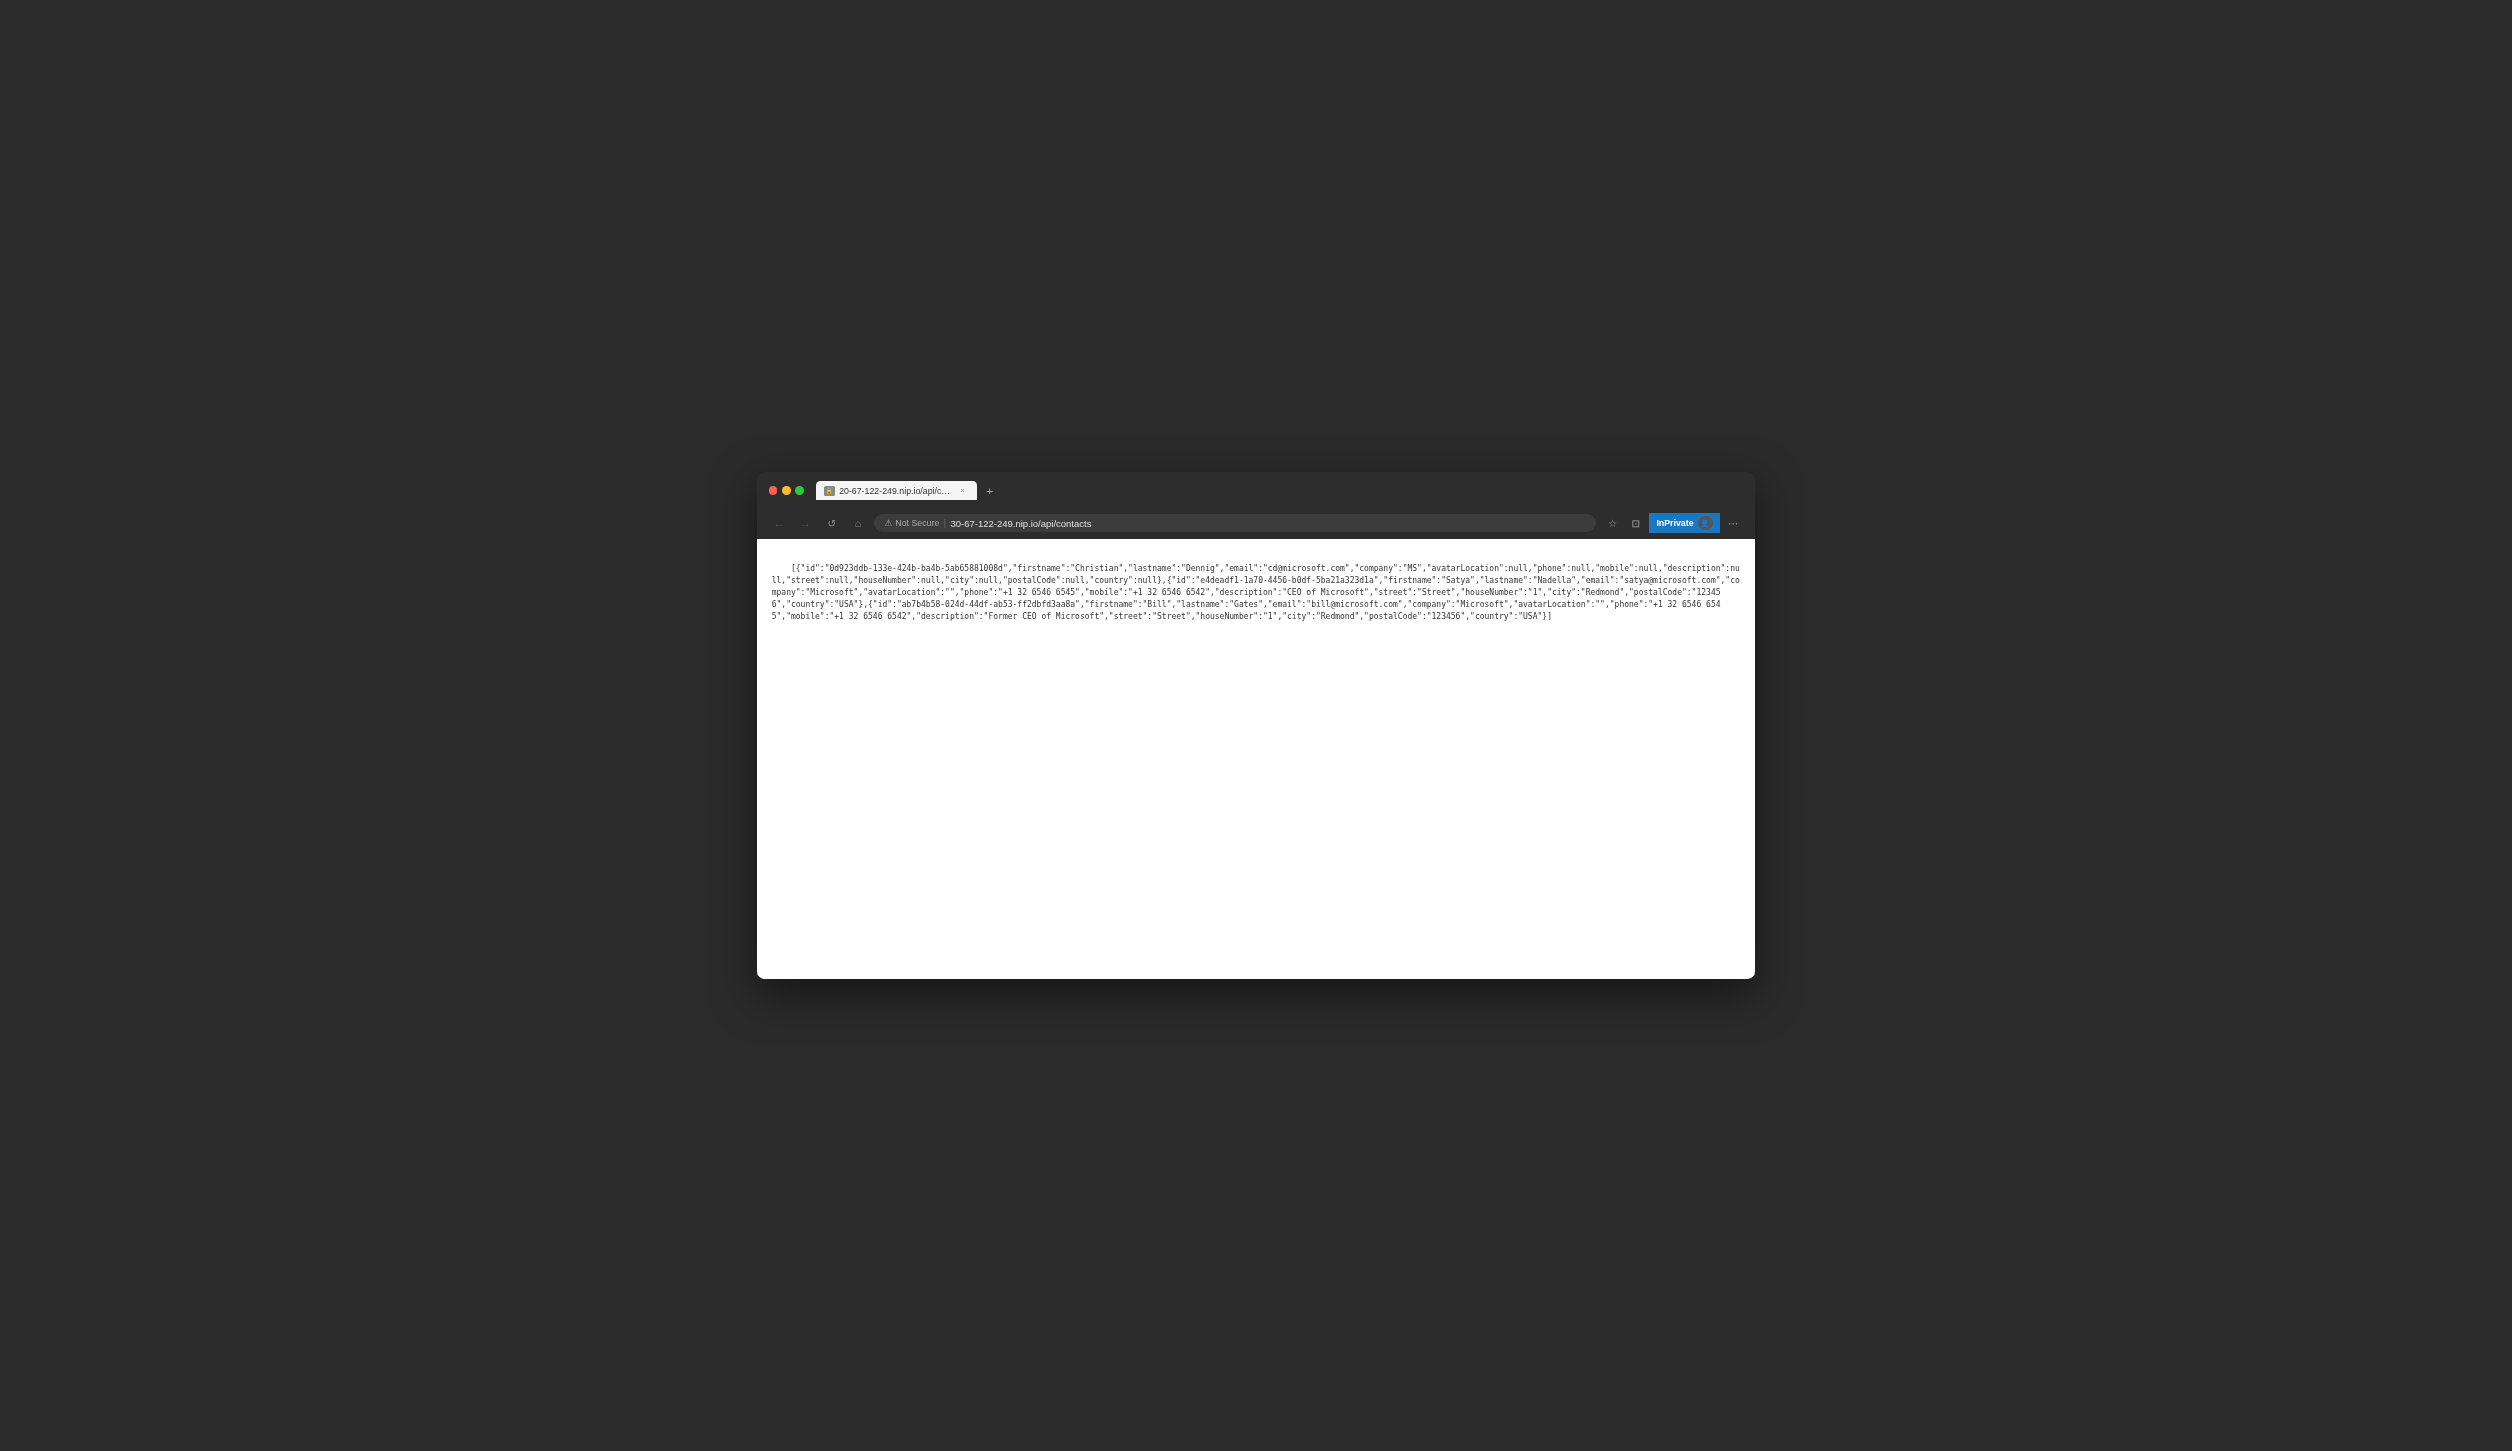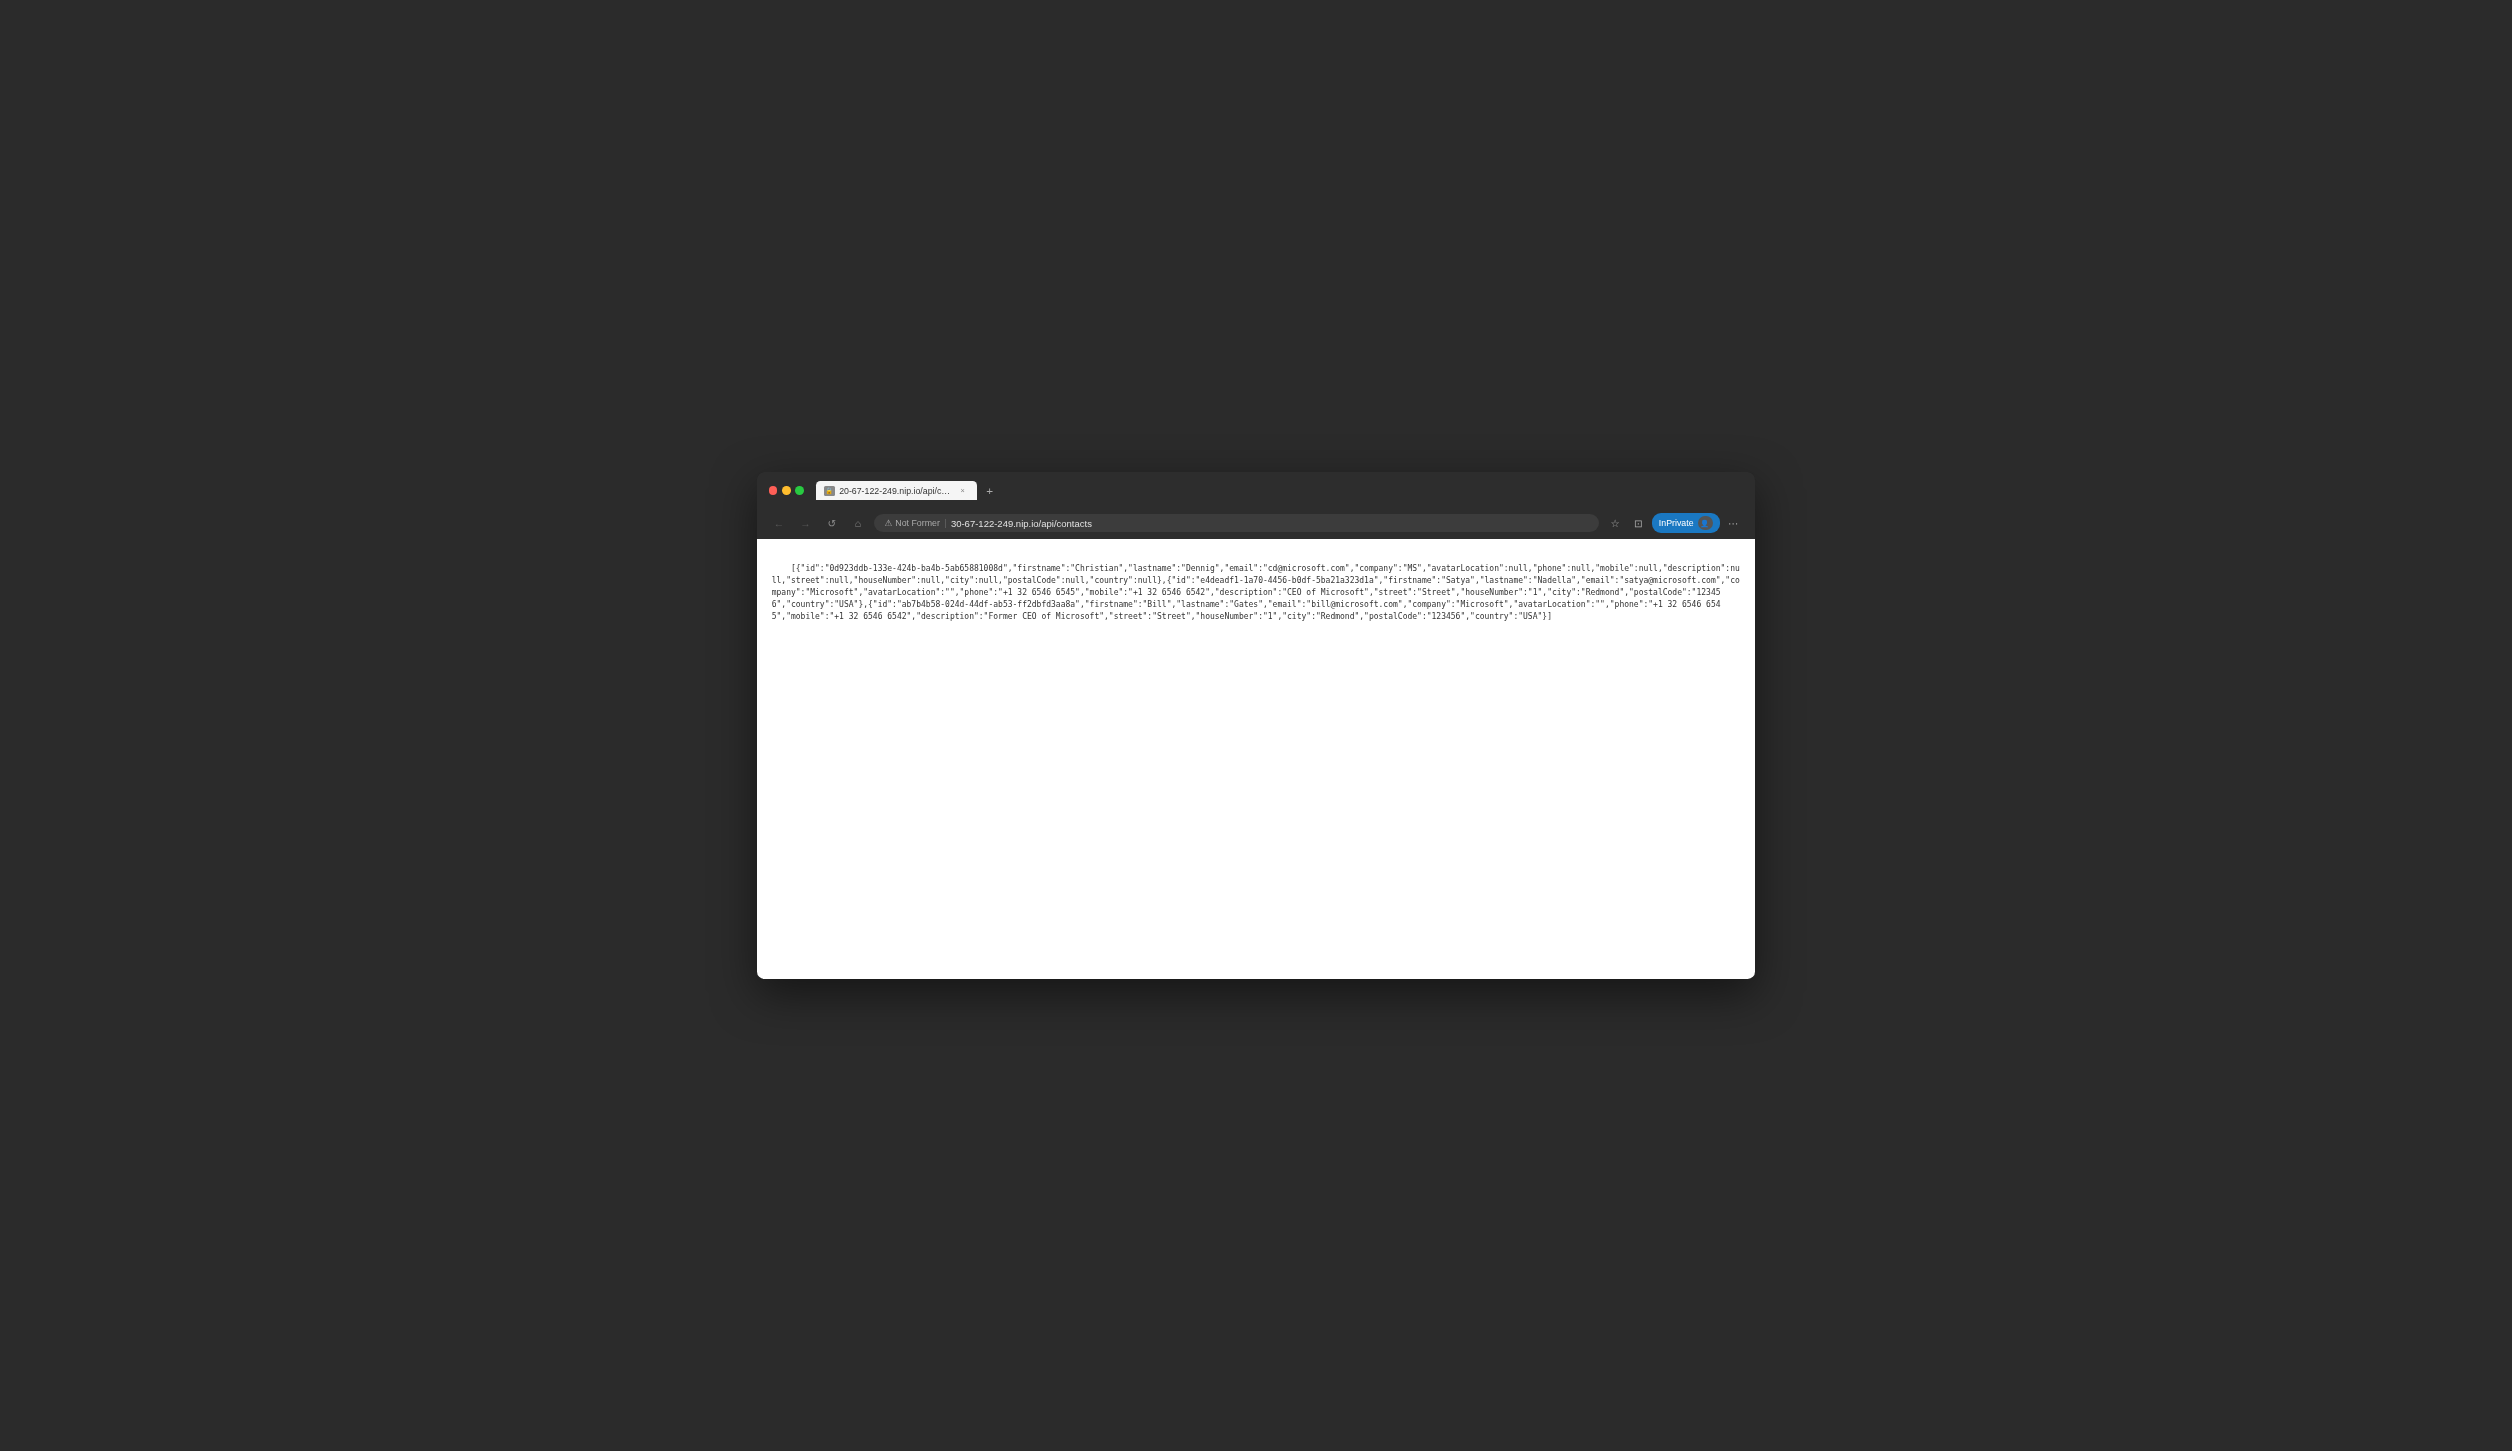--- a/index.html
+++ b/index.html
@@ -201,24 +201,24 @@
       align-items: center;
       justify-content: center;
       color: #aaa;
       cursor: pointer;
       font-size: 10.3px;
     }
 
     .inprivate-btn {
       background: #1a78c2;
       color: white;
-      border-radius: 9px;
+      border-radius: 0;
       padding: 2.9px 7.3px;
       font-size: 8.8px;
-      font-weight: 400;
+      font-weight: 700;
       display: flex;
       align-items: center;
       gap: 4.4px;
       cursor: pointer;
     }
 
     .inprivate-avatar {
       width: 14.7px;
       height: 14.7px;
       border-radius: 50%;
@@ -277,21 +277,21 @@
     <div class="nav-btn">
       <span>↺</span>
     </div>
     <div class="nav-btn">
       <span>⌂</span>
     </div>
 
     <div class="address-field">
       <div class="not-secure">
         <span class="not-secure-icon">⚠</span>
-        <span>Not Former</span>
+        <span>Not Secure</span>
       </div>
       <span class="address-separator">|</span>
       <span class="address-url">30-67-122-249.nip.io/api/contacts</span>
     </div>
 
     <div class="toolbar-right">
       <div class="toolbar-btn">☆</div>
       <div class="toolbar-btn">⊡</div>
       <div class="inprivate-btn">
         <span>InPrivate</span>

